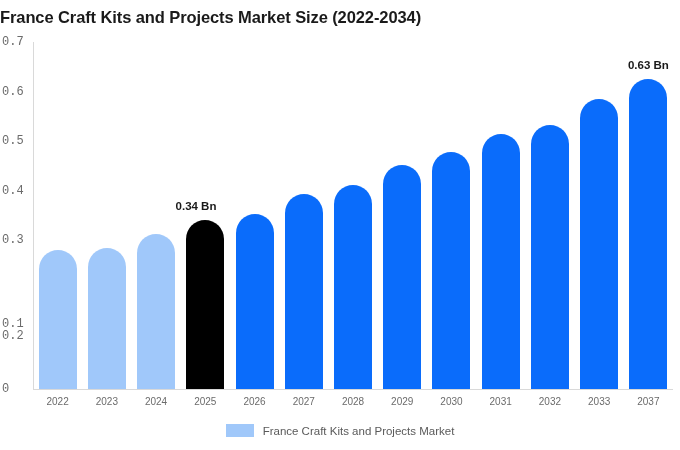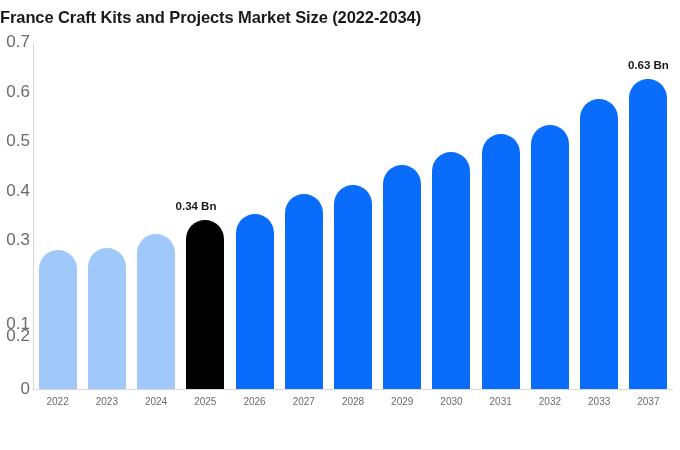--- a/index.html
+++ b/index.html
@@ -45,25 +45,25 @@
     width: 640px;
     height: 1px;
     background: #d9d9d9;
   }
 
   
   .y-tick {
     position: absolute;
     right: 0;
     width: 28px;
-    text-align: right;
-    font-size: 17px;
+    font-size: 12px;
     color: #6b6b6b;
     transform: translateY(-50%);
     white-space: nowrap;
+    font-family: Liberation Mono, monospace;
   }
   #y-ticks {
     position: absolute;
     left: 0;
     top: 0;
     width: 30px;
     height: 450px;
   }
 
   
@@ -174,14 +174,18 @@
       <div class="x-tick" style="left: 470.692px; width: 60px;">2031</div>
       <div class="x-tick" style="left: 519.923px; width: 60px;">2032</div>
       <div class="x-tick" style="left: 569.154px; width: 60px;">2033</div>
       <div class="x-tick" style="left: 618.385px; width: 60px;">2037</div>
     </div>
   <div id="labels-layer">
       <div class="data-label" style="left: 196px; top: 200.457px;">0.34 Bn</div>
       <div class="data-label" style="left: 648.385px; top: 59.1786px;">0.63 Bn</div>
     </div>
 
+  <div id="legend">
+    <span id="legend-swatch" style="background: rgb(160, 200, 250);"></span>
+    <span id="legend-label">France Craft Kits and Projects Market</span>
+  </div>
 
 </div>
 
 </body></html>

